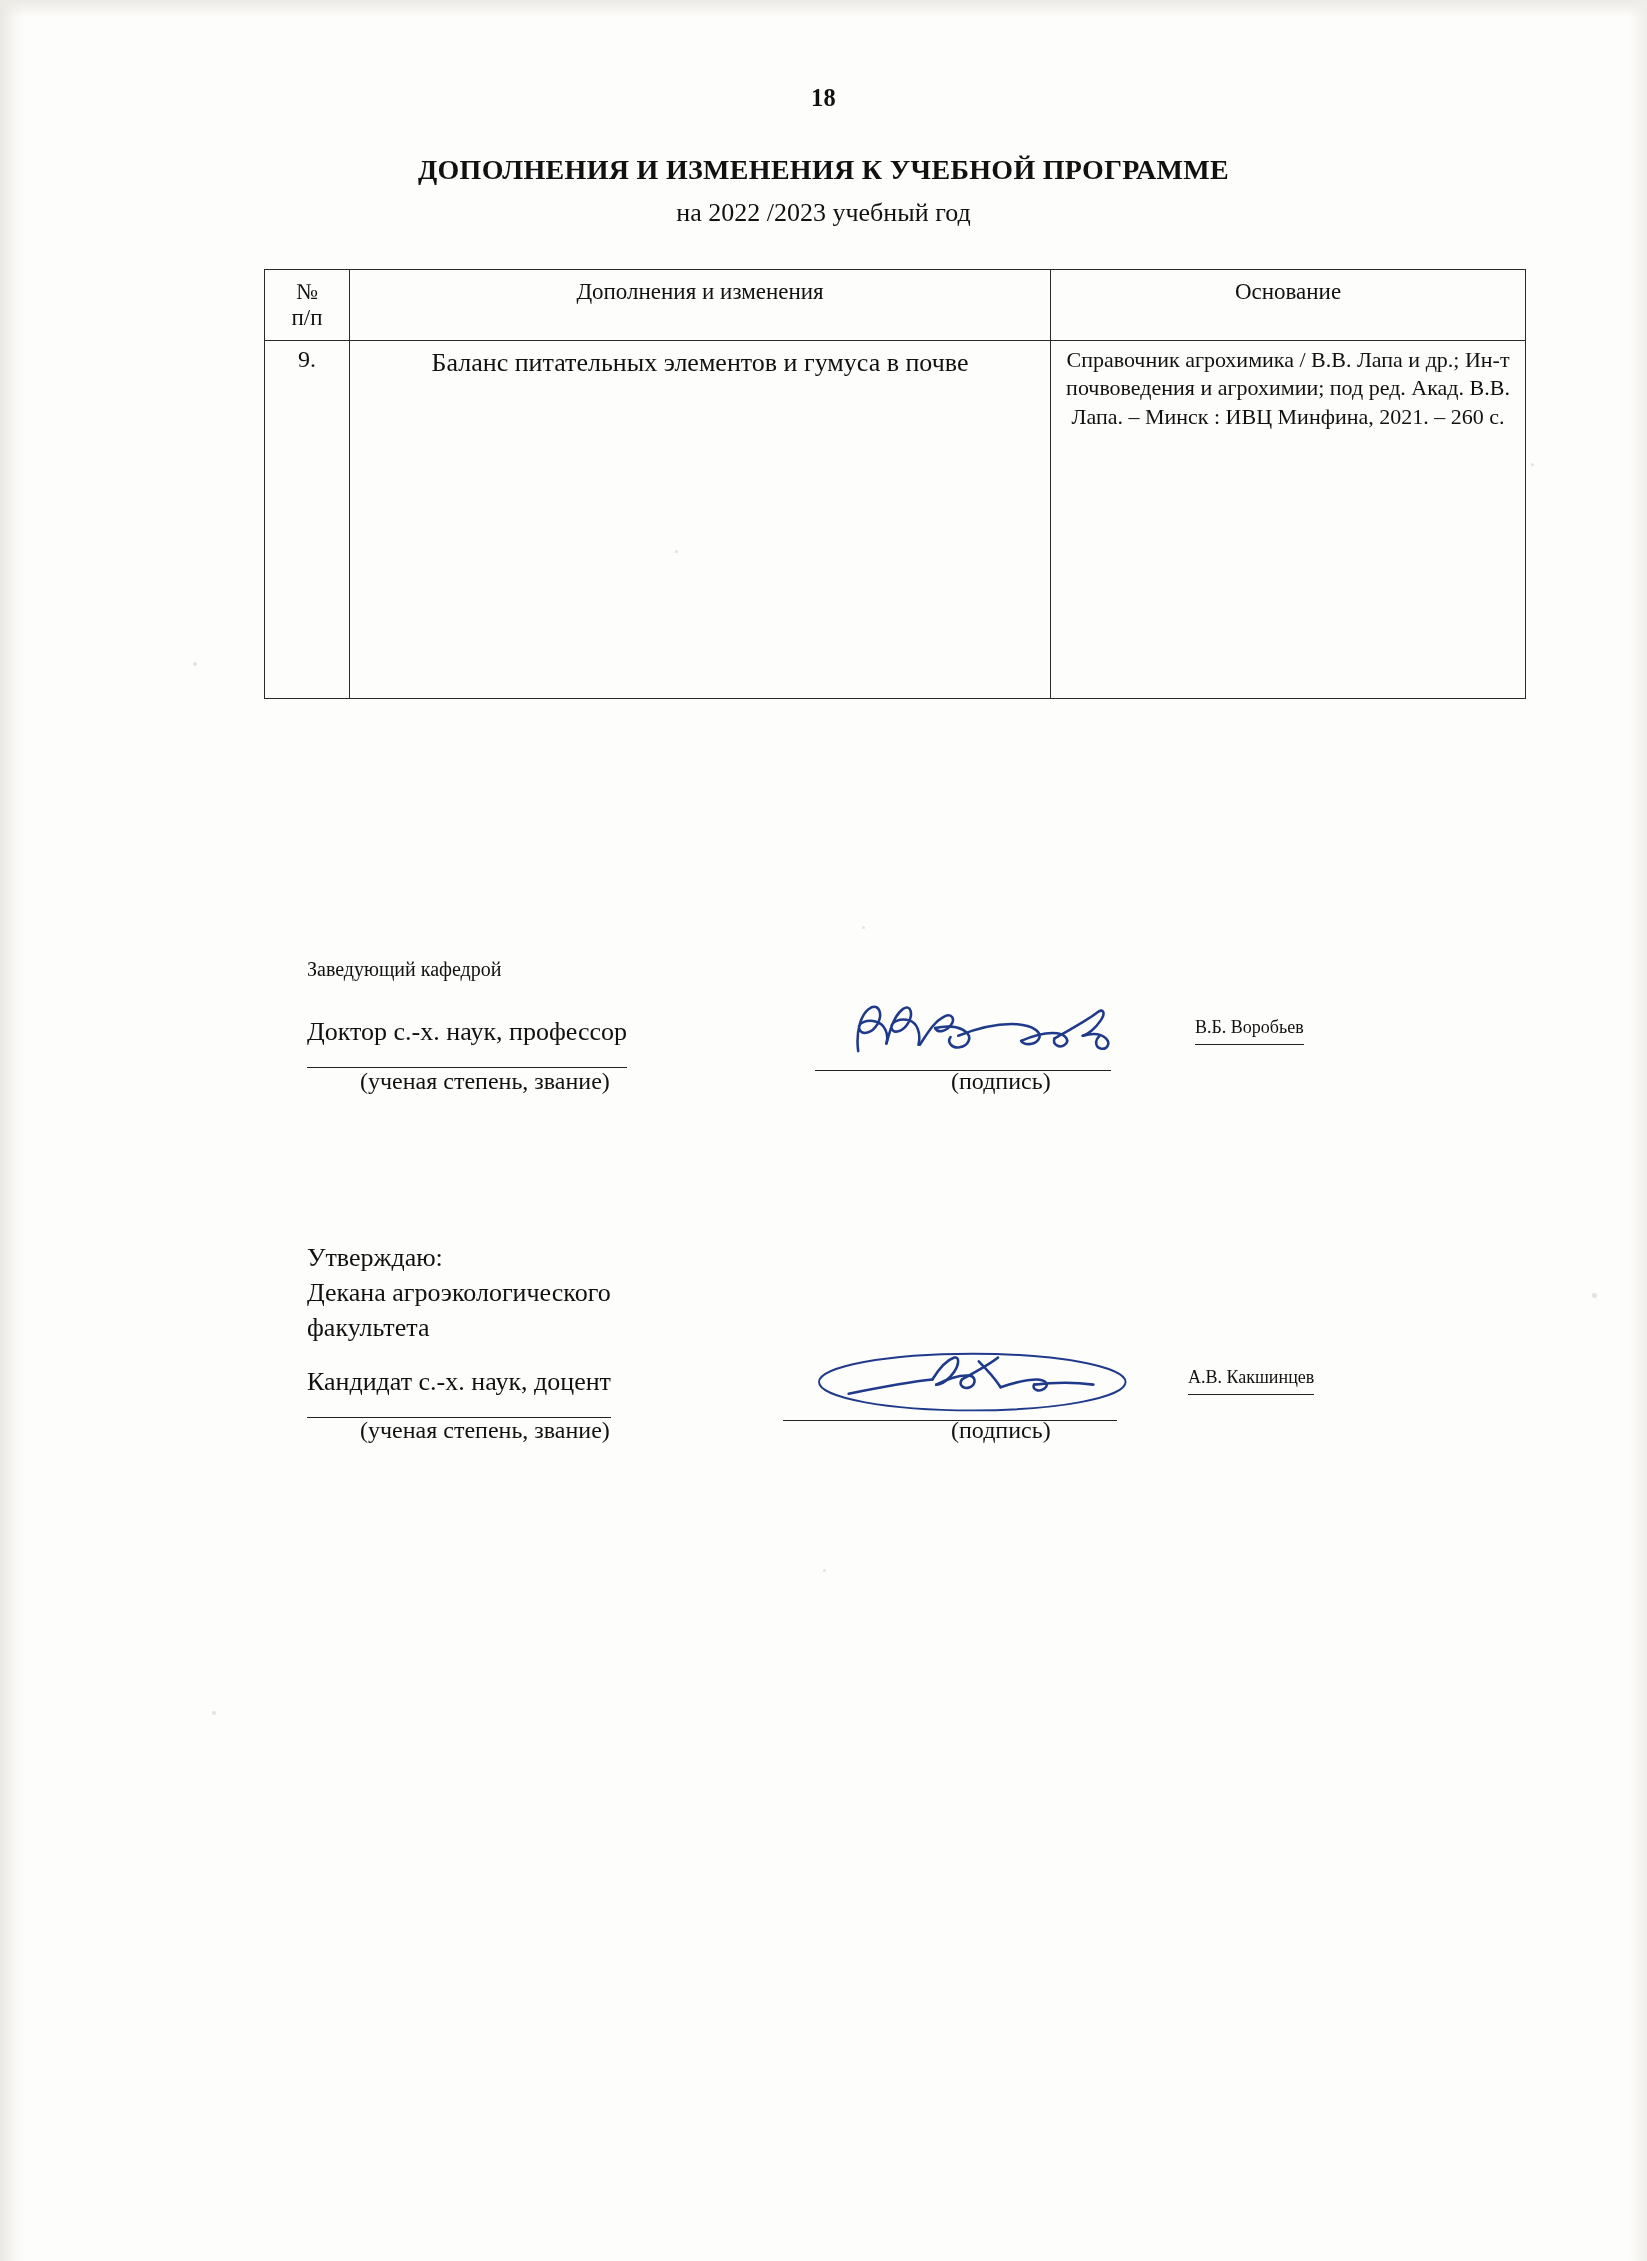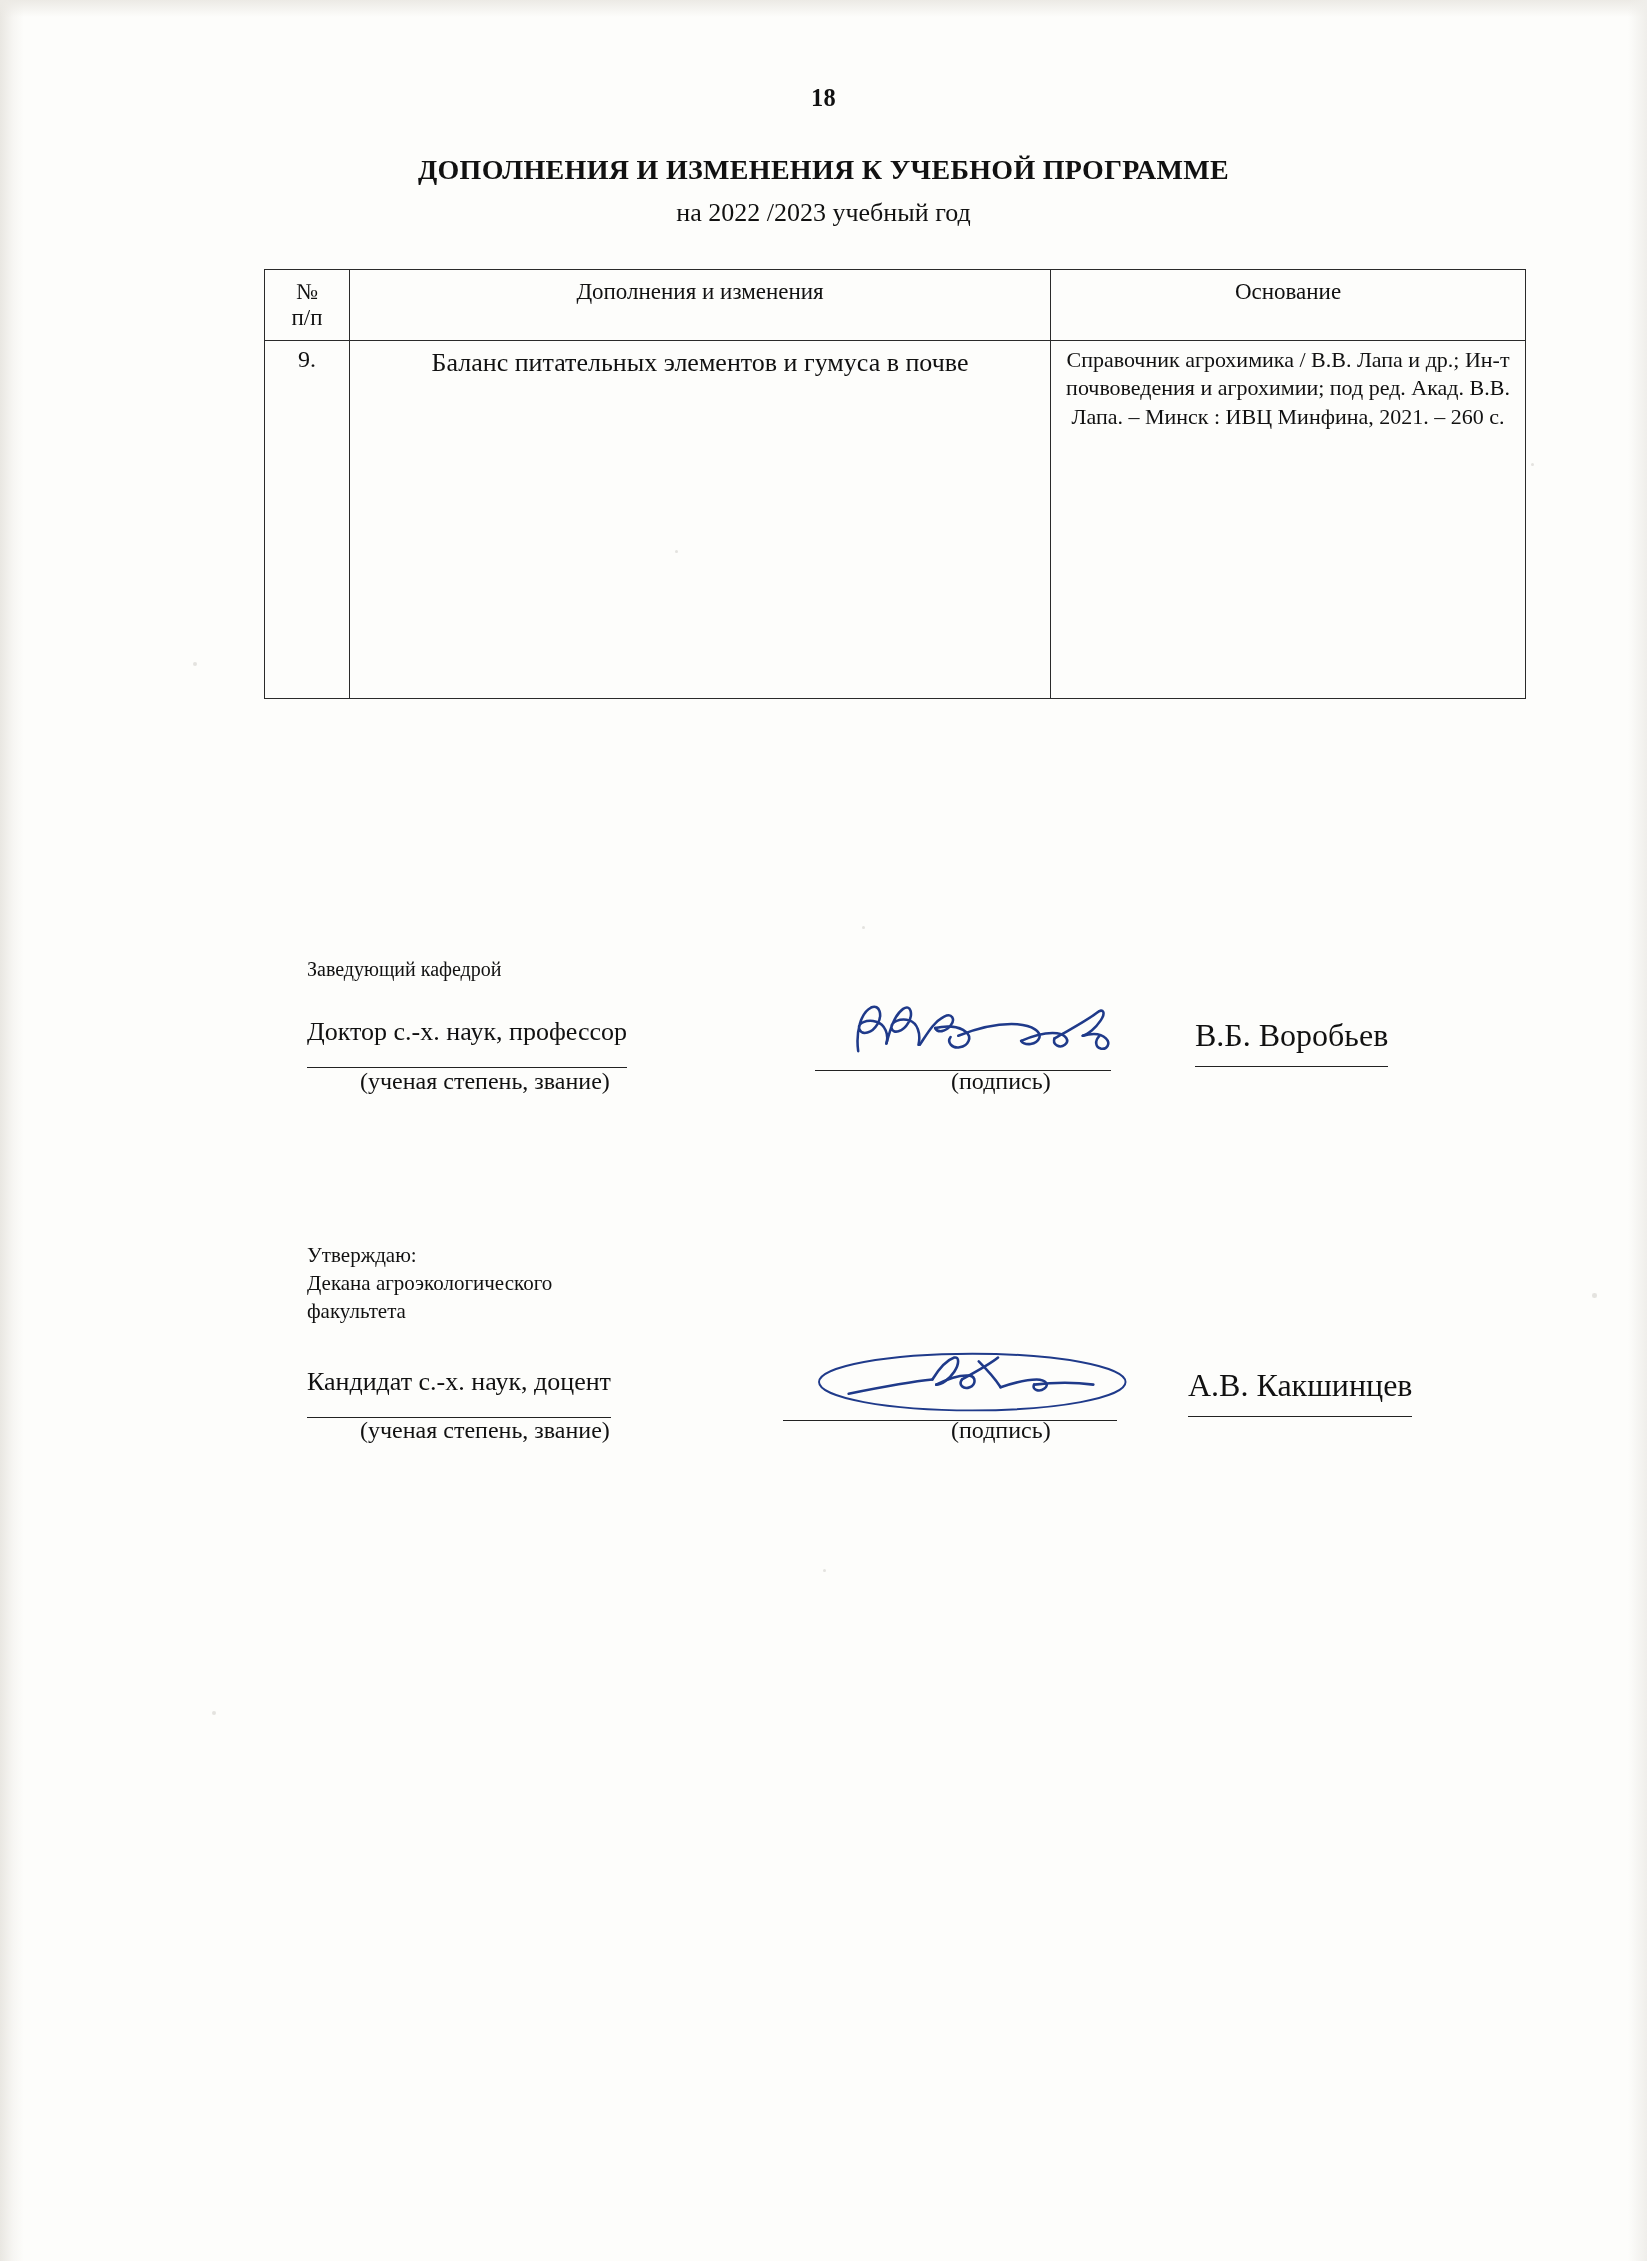--- a/index.html
+++ b/index.html
@@ -166,43 +166,43 @@
     top: 31px;
     height: 22px;
     border-bottom: 1.3px solid #222;
   }
   .sign-line-1 { left: 508px; width: 296px; }
   .sign-line-2 { left: 476px; width: 334px; }
 
   .sign-name {
     position: absolute;
     top: 0;
-    font-size: 32px;
+    font-size: 18px;
     border-bottom: 1.3px solid #222;
-    padding-bottom: 12px;
+    padding-bottom: 6px;
     white-space: nowrap;
   }
   .sign-name-1 { left: 888px; }
   .sign-name-2 { left: 881px; }
 
   .caption {
     position: absolute;
     font-size: 24px;
     white-space: nowrap;
   }
   .cap-rank-1 { top: 1068px; left: 360px; }
   .cap-sign-1 { top: 1068px; left: 951px; }
   .cap-rank-2 { top: 1417px; left: 360px; }
   .cap-sign-2 { top: 1417px; left: 951px; }
 
   .approve-block {
     position: absolute;
     left: 307px;
     top: 1241px;
-    font-size: 21px;
+    font-size: 26px;
     line-height: 1.34;
   }
 
   .scribble {
     position: absolute;
     pointer-events: none;
   }
   .scribble-1 { left: 849px; top: 996px; }
   .scribble-2 { left: 810px; top: 1342px; }
 

